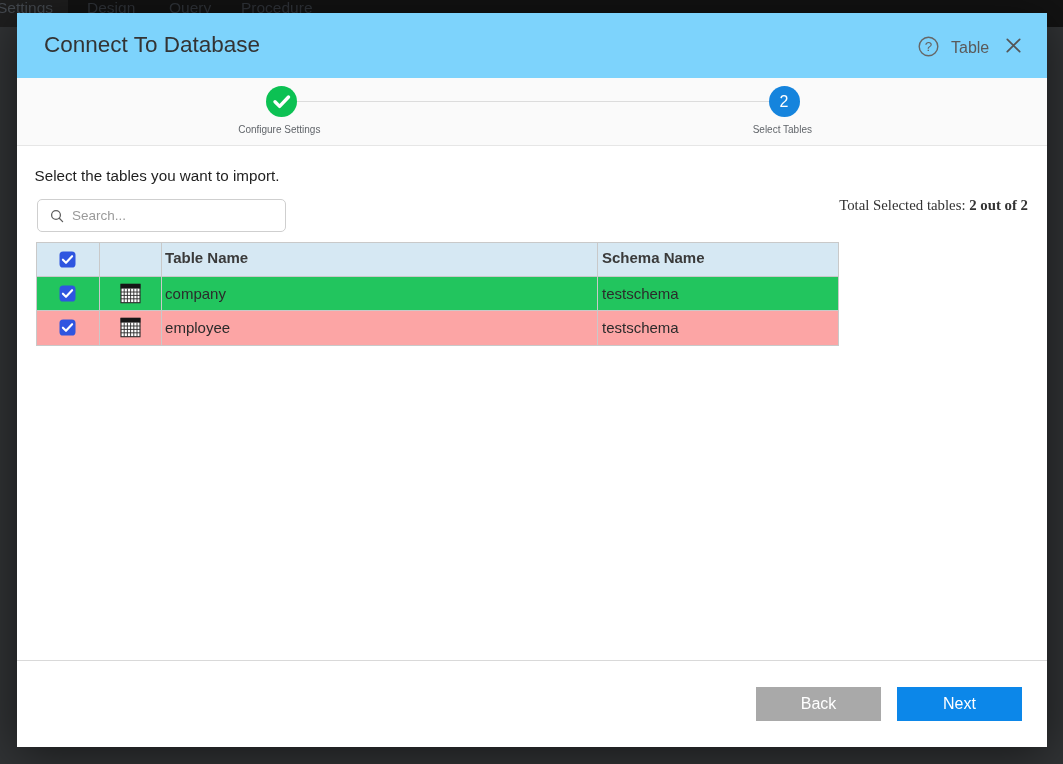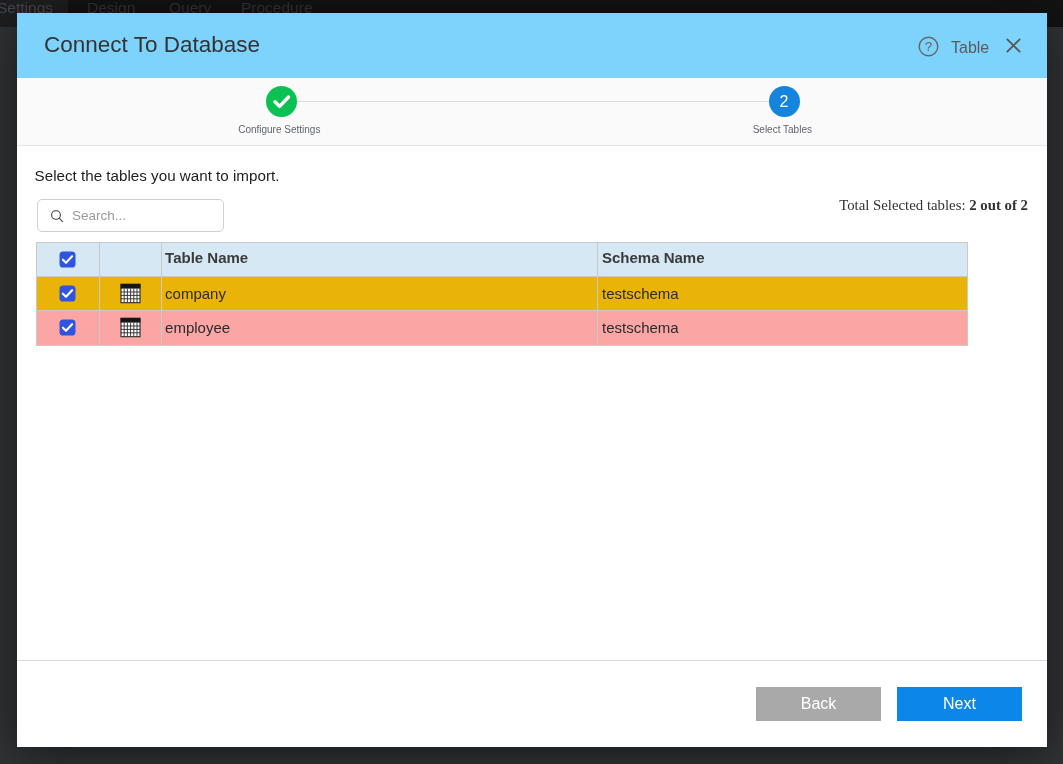--- a/index.html
+++ b/index.html
@@ -22,30 +22,30 @@
   #stepband { position:absolute; left:0; top:65px; width:1030px; height:68px; background:#fafafa;
               border-bottom:1px solid #e6e6e6; }
   #conn { position:absolute; left:280px; top:88px; width:472px; height:1px; background:#dcdcdc; }
   .stepc { position:absolute; top:72.5px; width:31px; height:31px; border-radius:50%; }
   #step1 { left:249px; background:#0cc153; }
   #step2 { left:751.5px; background:#1584dd; color:#fff; font-size:16px; text-align:center; line-height:31px; }
   .steplab { position:absolute; top:111px; font-size:10px; color:#61656a; white-space:nowrap; }
   #lab1 { left:262.3px; transform:translateX(-50%); }
   #lab2 { left:765.3px; transform:translateX(-50%); }
   #intro { position:absolute; left:17.6px; top:154px; font-size:15.2px; color:#1f1f1f; }
-  #searchbox { position:absolute; left:20px; top:186px; width:187px; height:32.5px; border:1px solid #cfcfcf;
+  #searchbox { position:absolute; left:20px; top:186px; width:249px; height:32.5px; border:1px solid #cfcfcf;
                border-radius:5px; background:#fff; }
   #searchph { position:absolute; left:34px; top:8px; font-size:13.5px; color:#9a9a9a; }
   #sicon { position:absolute; left:12px; top:9px; }
   #total { position:absolute; right:19px; top:184px; font-size:14.8px; color:#333;font-family:Liberation Serif, serif; }
   #tablewrap { position:absolute; left:19px; top:229px; width:993px; }
-  table { border-collapse:collapse; width:932px; table-layout:fixed; font-size:15px; color:#2b2b2b; }
+  table { border-collapse:collapse; width:803px; table-layout:fixed; font-size:15px; color:#2b2b2b; }
   th, td { border:1px solid #c9c9c9; padding:0 0 0 3.5px; text-align:left; font-weight:normal; overflow:hidden; }
   thead th { background:#d6e8f3; height:33.7px; font-weight:bold; color:#3a3a3a; padding-bottom:3px; }
-  tbody td { height:34.5px; background:#eab308; }
+  tbody td { height:34.5px; background:#22c55e; }
   tr.alt td { background:#fca5a5; }
   .ckcell { text-align:center; padding:0; }
   .cb { display:block; margin:0 auto; width:fit-content; } .cb svg { display:block; }
   #footline { position:absolute; left:0; top:647px; width:1030px; height:1px; background:#d9d9d9; }
   .btn { position:absolute; top:674px; width:125px; height:34px; border:none; border-radius:0;
          color:#fff; font-size:16px; font-family:"Liberation Sans", sans-serif; text-align:center; line-height:34px; }
   #btnback { left:739px; background:#a9a9a9; }
   #btnnext { left:880px; background:#0c87e9; }
 </style>
 </head>

